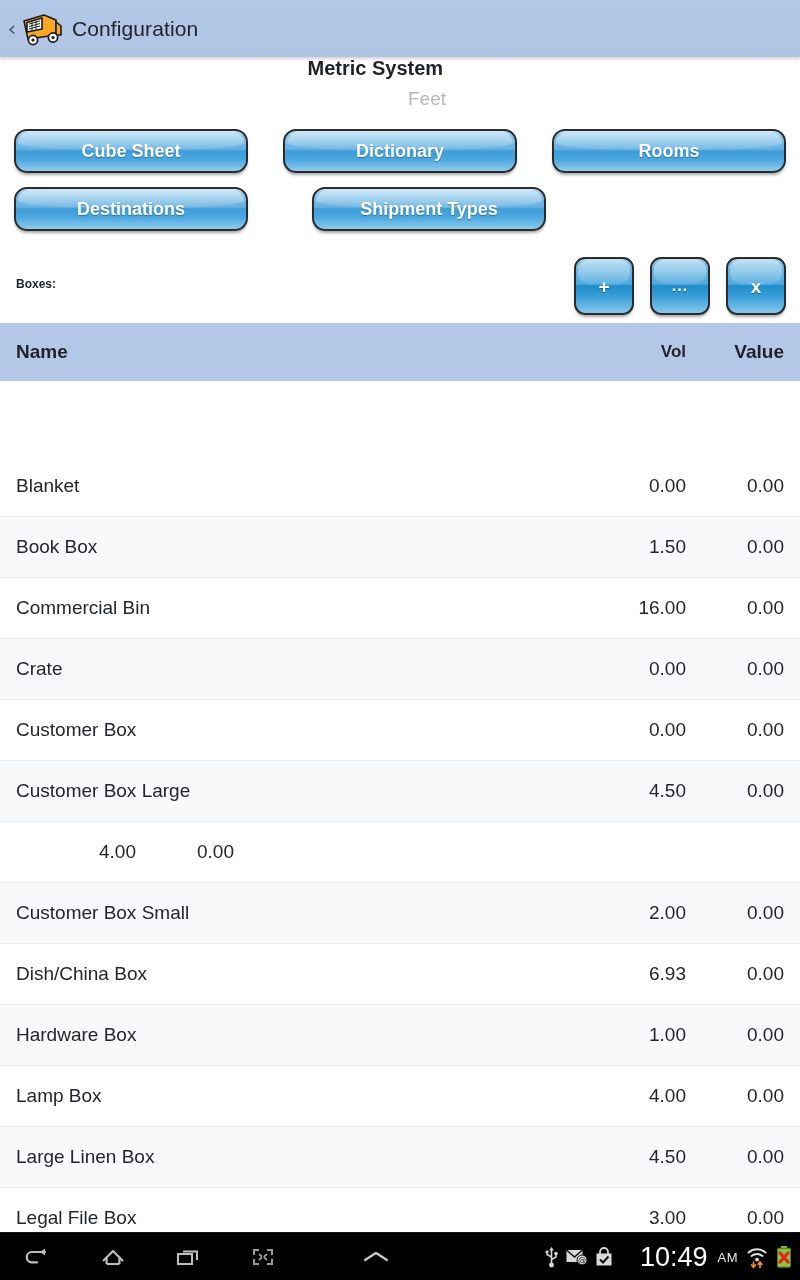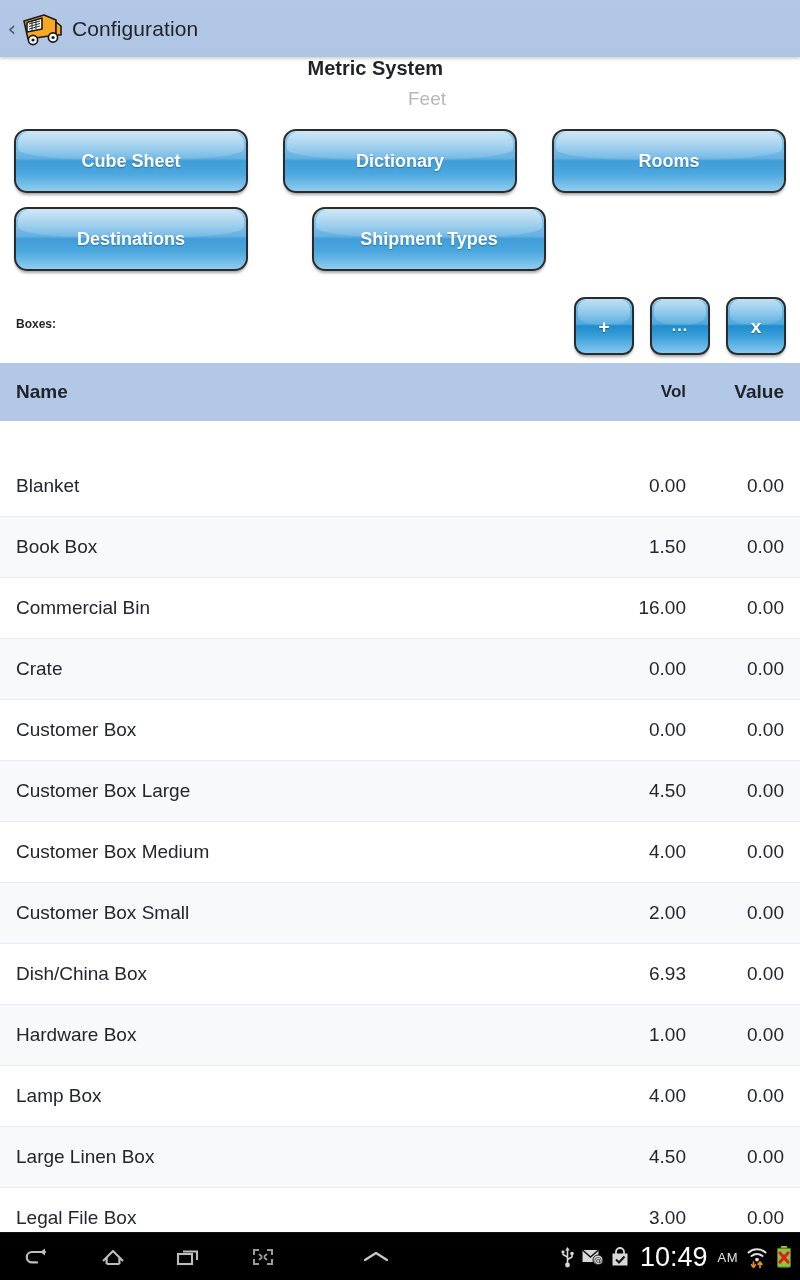--- a/index.html
+++ b/index.html
@@ -50,21 +50,21 @@
   }
 
   
   .btn-grid { padding: 0 14px; }
   .btn-row { display: flex; gap: 0; margin-bottom: 14px; }
   .btn-cell { width: 266px; display: flex; }
   .btn-cell.c2 { justify-content: center; }
   .btn-cell.c3 { justify-content: flex-end; align-items: flex-end; }
   .gbtn {
     position: relative;
-    width: 234px; height: 64px;
+    width: 234px; height: 44px;
     border: 2px solid #2b2b2b;
     border-radius: 13px;
     background: linear-gradient(180deg,
         #8fc8ec 0%, #66b2e2 45%,
         #3f9dd8 50%, #4aa6de 70%, #8fcdf0 100%);
     box-shadow: 0 3px 3px -1px rgba(0,0,0,0.35),
                 inset 0 1px 0 rgba(255,255,255,0.55);
     display: flex; align-items: center; justify-content: center;
     overflow: hidden;
     cursor: pointer;
@@ -157,21 +157,21 @@
     display: flex; align-items: center; justify-content: center;
     cursor: pointer;
   }
   .nav-spacer { width: 38px; }
   .status-area {
     position: absolute; right: 8px; top: 0; height: 48px;
     display: flex; align-items: center; gap: 7px;
   }
   .clock {
     color: #fff; font-size: 27px; font-family: "Liberation Sans", sans-serif;
-    line-height: 1; margin-left: 4px;
+    line-height: 1; margin-left: 20px;
   }
   .ampm { color: #e6e6e6; font-size: 13px; margin-left: 3px; letter-spacing: .5px; }
   .sicon { display: flex; align-items: center; }
 </style>
 </head>
 <body>
 
 <div id="screen">
 
   <div class="titlebar">
@@ -283,21 +283,20 @@
           <div class="td-name">Customer Box</div>
           <div class="td-vol">0.00</div>
           <div class="td-value">0.00</div>
         </div>
         <div class="trow alt">
           <div class="td-name">Customer Box Large</div>
           <div class="td-vol">4.50</div>
           <div class="td-value">0.00</div>
         </div>
         <div class="trow">
-          <div class="td-name">Customer Box Medium</div>
           <div class="td-vol">4.00</div>
           <div class="td-value">0.00</div>
         </div>
         <div class="trow alt">
           <div class="td-name">Customer Box Small</div>
           <div class="td-vol">2.00</div>
           <div class="td-value">0.00</div>
         </div>
         <div class="trow">
           <div class="td-name">Dish/China Box</div>

